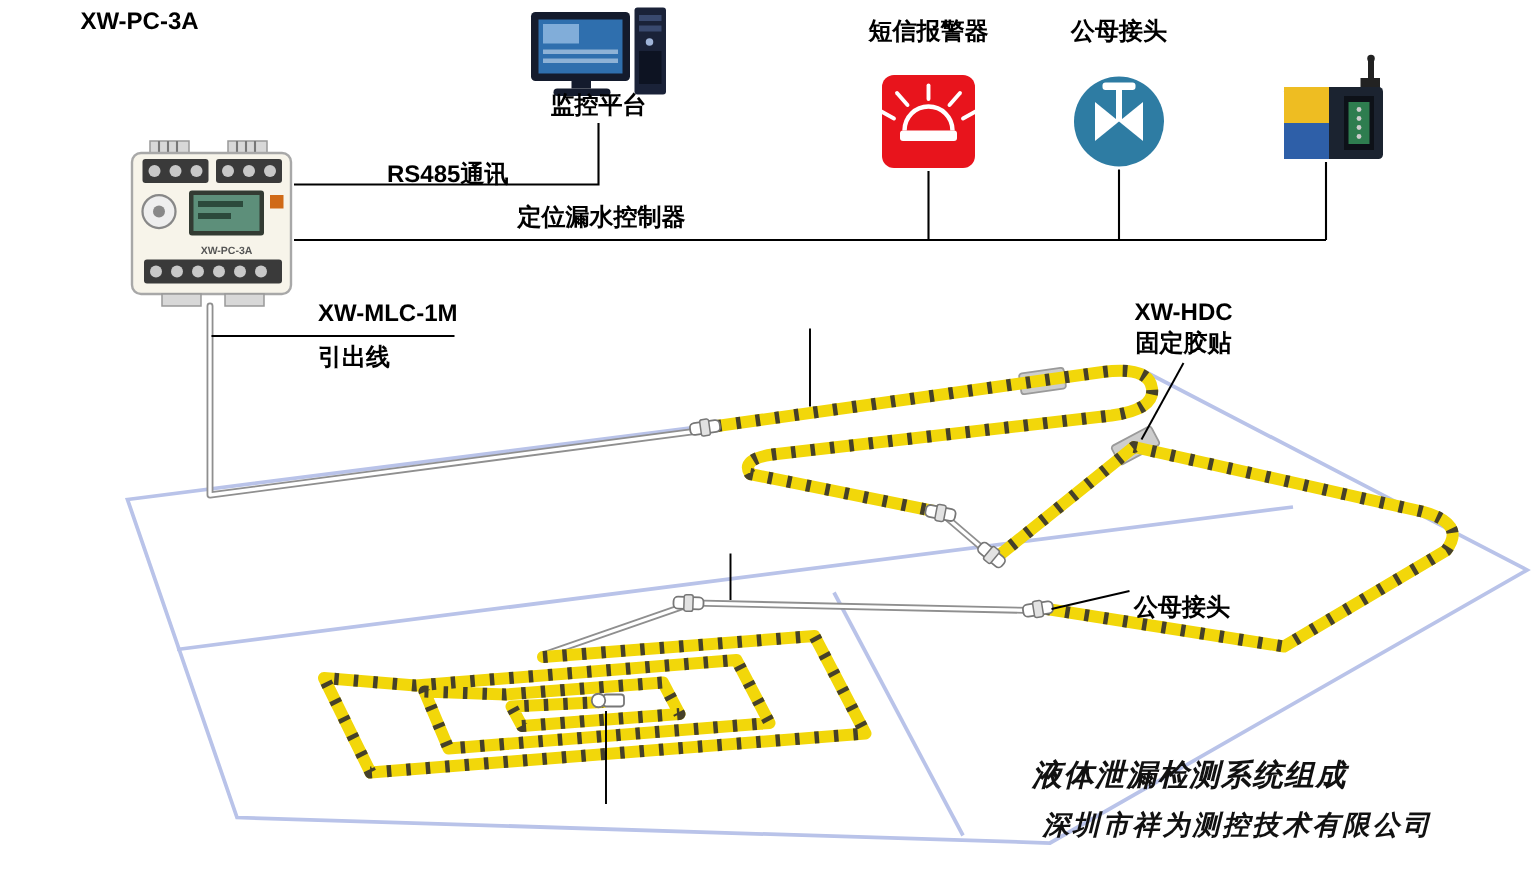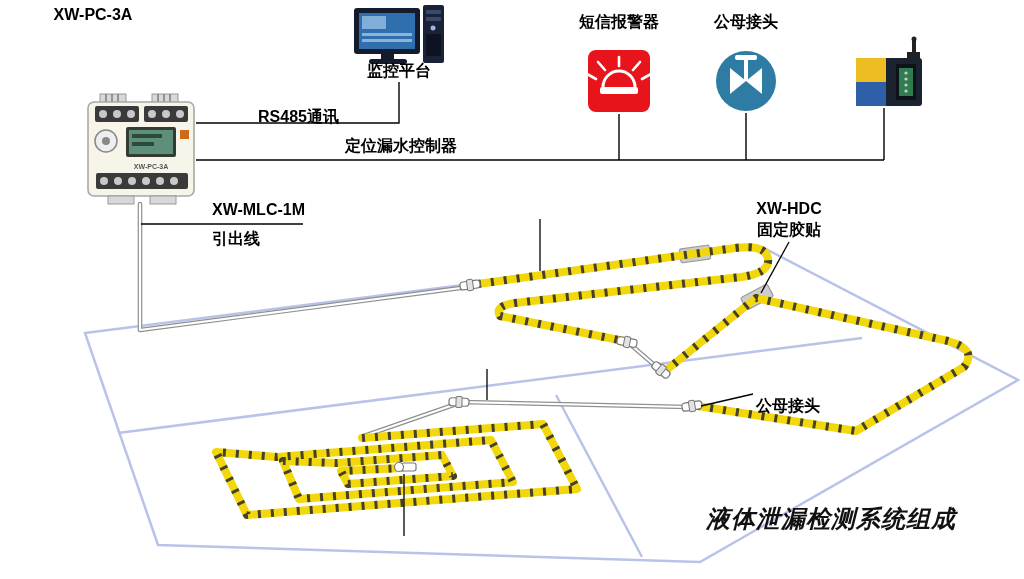--- a/index.html
+++ b/index.html
@@ -2,21 +2,21 @@
 <html><head>
 <meta charset="utf-8">
 <style>
   html,body{margin:0;padding:0;background:#fff;}
   #stage{position:relative;width:1024px;height:579px;background:#fff;overflow:hidden;
          font-family:"Liberation Sans",sans-serif;}
   #stage svg{position:absolute;left:0;top:0;}
   .lbl{position:absolute;font-weight:bold;font-size:16px;color:#000;line-height:1.3;white-space:nowrap;}
   .center{text-align:center;}
   .footer-title{position:absolute;font-family:"Liberation Serif",serif;font-style:italic;font-weight:bold;
-                font-size:24px;letter-spacing:1px;color:#111;text-align:center;white-space:nowrap;}
+                font-size:20px;letter-spacing:1px;color:#111;white-space:nowrap;}
   .footer-company{position:absolute;font-family:"Liberation Serif",serif;font-style:italic;font-weight:bold;
                   font-size:18px;letter-spacing:2px;color:#111;text-align:center;white-space:nowrap;}
 </style>
 </head>
 <body>
 
 <div id="stage">
 
 <svg width="1024" height="579" viewBox="0 0 1024 579">
 
@@ -207,14 +207,15 @@
 <div class="lbl center" style="left:744px;top:199px;width:90px">
   <div>XW-HDC</div>
   <div>固定胶贴</div>
 </div>
 
 
 <div class="lbl" style="left:756px;top:396px">公母接头</div>
 
 
 <div class="footer-title" style="left:688px;top:503px;width:286px">液体泄漏检测系统组成</div>
+<div class="footer-company" style="left:655px;top:538px;width:340px">深圳市祥为测控技术有限公司</div>
 
 </div>
 
 </body></html>

